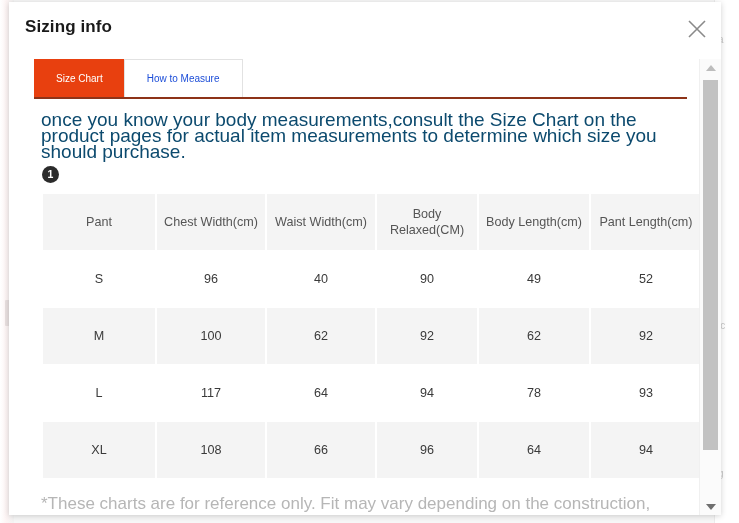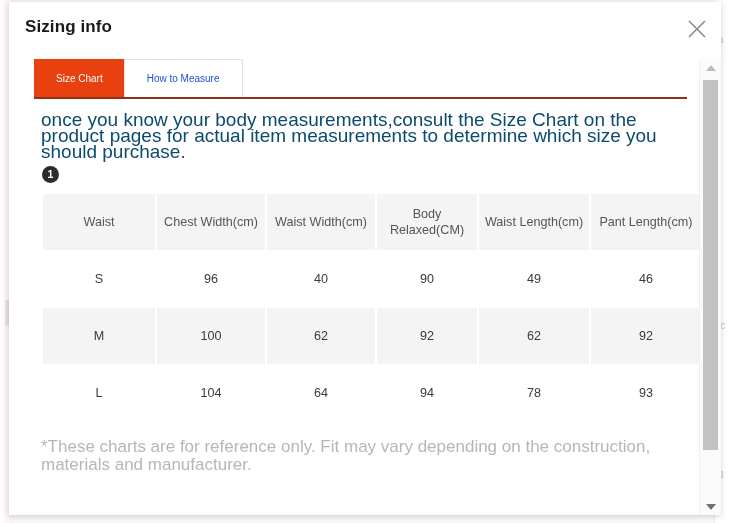--- a/index.html
+++ b/index.html
@@ -327,55 +327,63 @@
           <colgroup>
             <col class="col-size">
               <col class="col-chest">
               <col class="col-waistw">
             <col class="col-waistr">
               <col class="col-bodyl">
               <col class="col-pantl">
           </colgroup>
           <thead>
             <tr class="shaded">
-              <th>Waist</th>
+              <th>Pant</th>
               <th>Chest Width(cm)</th>
               <th>Waist Width(cm)</th>
               <th>
                 <span>Body</span><br>
                 <span>Relaxed(CM)</span>
               </th>
-              <th>Waist Length(cm)</th>
+              <th>Body Length(cm)</th>
               <th>Pant Length(cm)</th>
             </tr>
           </thead>
           <tbody>
             <tr class="plain">
               <td>S</td>
               <td>96</td>
               <td>40</td>
               <td>90</td>
               <td>49</td>
-              <td>46</td>
+              <td>52</td>
             </tr>
             <tr class="shaded">
               <td>M</td>
               <td>100</td>
               <td>62</td>
               <td>92</td>
               <td>62</td>
               <td>92</td>
             </tr>
             <tr class="plain">
               <td>L</td>
-              <td>104</td>
+              <td>117</td>
               <td>64</td>
               <td>94</td>
               <td>78</td>
               <td>93</td>
+            </tr>
+            <tr class="shaded">
+              <td>XL</td>
+              <td>108</td>
+              <td>66</td>
+              <td>96</td>
+              <td>64</td>
+              <td>94</td>
             </tr>
           </tbody>
         </table>
 
         <div class="disclaimer">*These charts are for reference only. Fit may vary depending on the construction, materials and manufacturer.</div>
 
       </div>
 
       <div class="scrollbar">
         <div class="sb-btn up">

